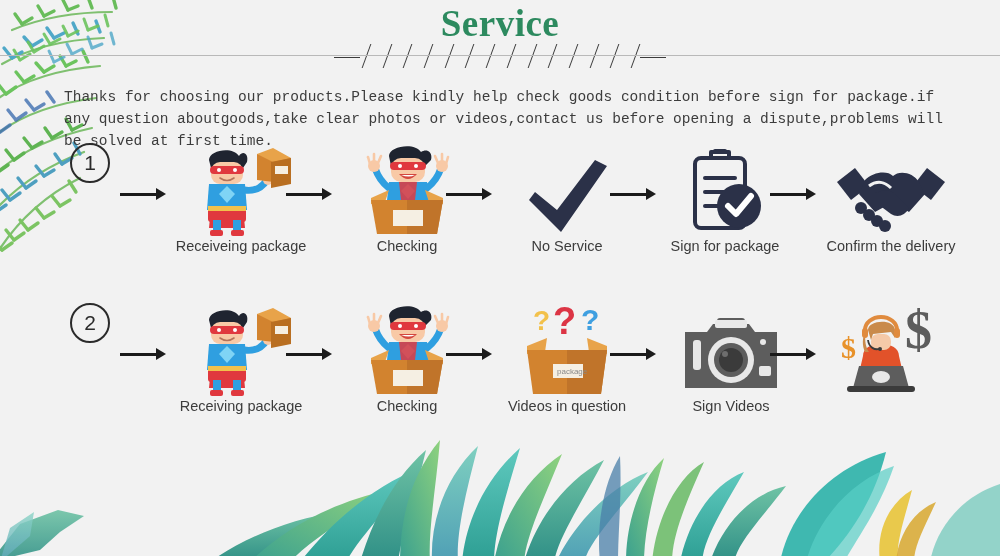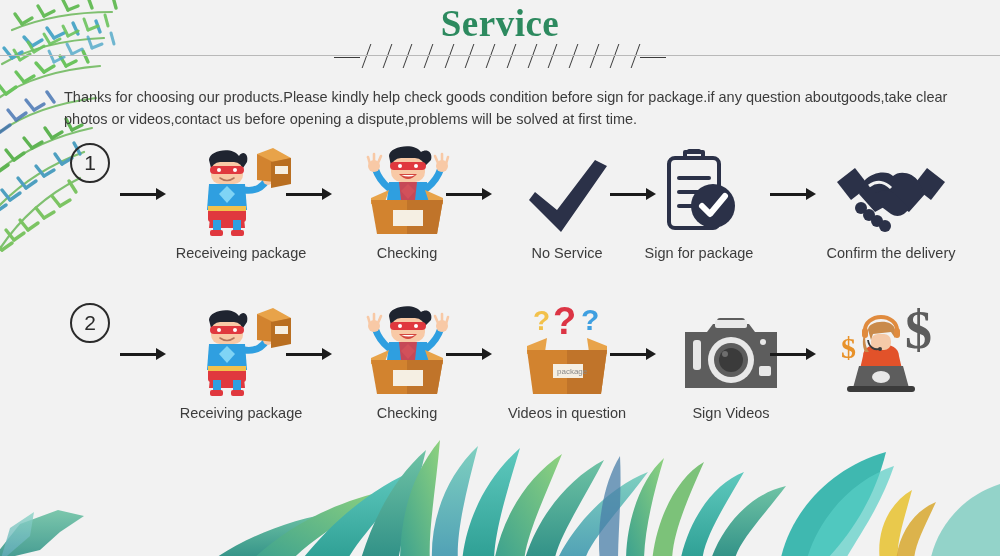--- a/index.html
+++ b/index.html
@@ -30,21 +30,21 @@
   .slash { width: 1px; height: 24px; background: #3b3b3b; transform: skewX(-20deg); }
 
   .topline {
     position: absolute; left: 0; top: 55px; width: 1000px; height: 1px;
     background: #b9b9b9;
   }
 
   
   .intro {
     position: absolute; left: 64px; top: 86px; width: 890px;
-    font-size: 14.5px; line-height: 22px; color: #3c3c3c;
+    font-size: 14.5px; line-height: 22px; color: #3c3c3c; font-family: Liberation Mono, monospace;
   }
 
   
   .row { position: absolute; left: 0; width: 1000px; }
   .row1 { top: 140px; }
   .row2 { top: 300px; }
 
   .badge {
     position: absolute; left: 70px; top: 3px;
     width: 40px; height: 40px; border-radius: 50%;
@@ -57,21 +57,21 @@
   .steps { position: absolute; left: 120px; top: 0; width: 860px; height: 155px; }
   .step {
     position: absolute; top: 0; width: 150px; height: 155px;
     display: flex; flex-direction: column; align-items: center;
   }
   .icon-box {
     height: 96px; width: 120px;
     display: flex; align-items: flex-end; justify-content: center;
   }
   .step-label {
-    margin-top: 8px; font-size: 14.5px; color: #3c3c3c;
+    margin-top: 1px; font-size: 14.5px; color: #3c3c3c;
     text-align: left; line-height: 19px; white-space: pre-line;
   }
 
   
   .arrow { position: absolute; top: 48px; width: 46px; height: 12px; }
   .arrow .shaft { position: absolute; left: 0; top: 5px; width: 38px; height: 2.5px; background: #1b1b1b; }
   .arrow .head {
     position: absolute; right: 0; top: 0;
     width: 0; height: 0;
     border-top: 6px solid transparent; border-bottom: 6px solid transparent;
@@ -396,21 +396,21 @@
             <path d="M10 44 L16 36 L38 54 L76 4 L88 10 L42 76 Z" fill="#2b3148"></path>
           </svg>
         </div>
         <div class="step-label">No Service</div>
       </div>
 
       <div class="arrow" style="left:490px">
           <div class="shaft"></div>
           <div class="head"></div>
         </div>
-      <div class="step" style="left:504px">
+      <div class="step" style="left:530px">
         <div class="icon-box">
           <svg width="84" height="88" viewBox="0 0 84 88">
             <rect x="12" y="10" width="50" height="70" rx="6" fill="none" stroke="#2b3148" stroke-width="4"></rect>
             <path d="M28 10 L28 4 L46 4 L46 10" fill="none" stroke="#2b3148" stroke-width="4" stroke-linejoin="round"></path>
             <rect x="30" y="1" width="14" height="4" rx="2" fill="#2b3148"></rect>
             <g stroke="#2b3148" stroke-width="4" stroke-linecap="round">
               <path d="M22 30 L52 30"></path>
                 <path d="M22 44 L44 44"></path>
                 <path d="M22 58 L36 58"></path>
             </g>

